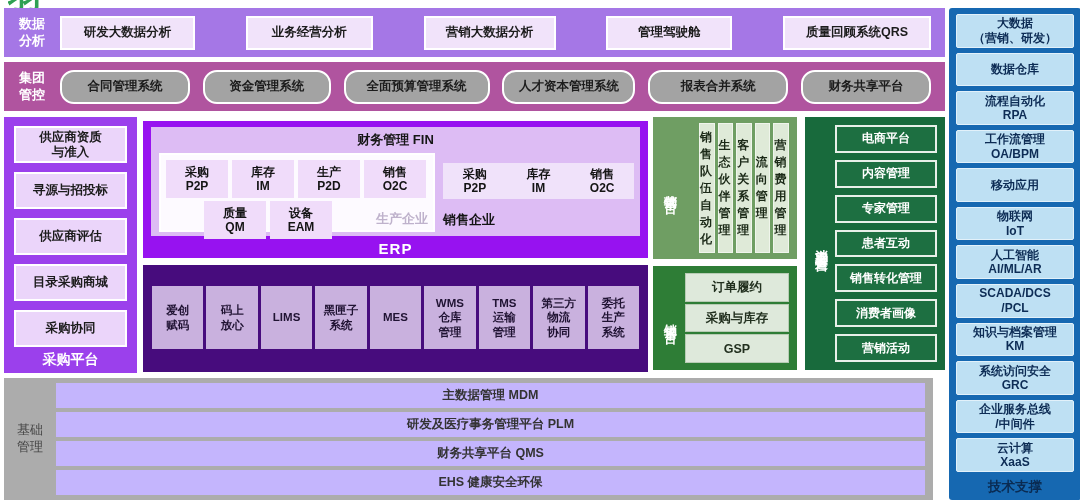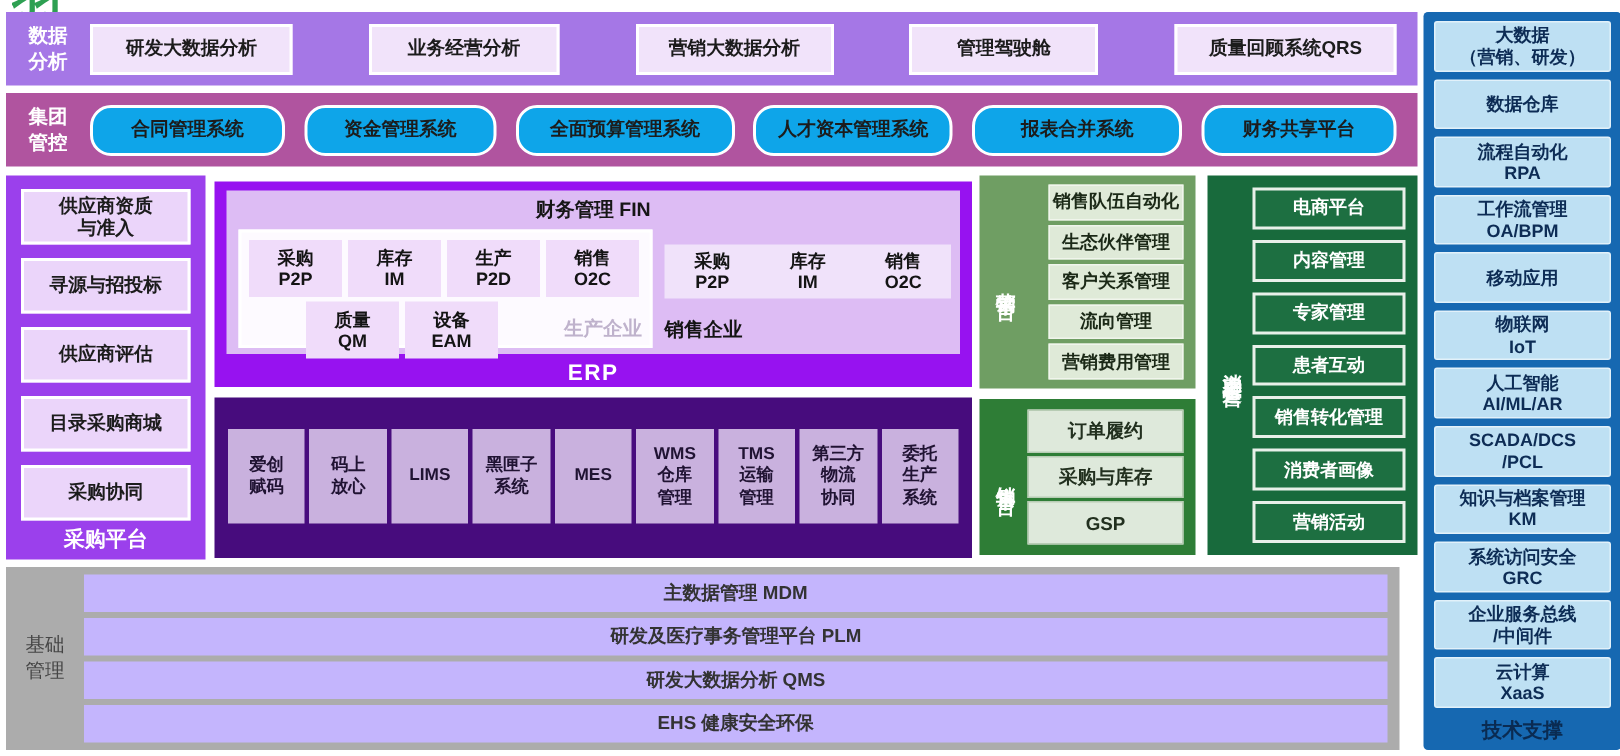--- a/index.html
+++ b/index.html
@@ -14,21 +14,21 @@
   .logo-clip { position:absolute; left:8px; top:0; width:42px; height:9px; overflow:hidden; }
   .logo-clip span { display:block; font-size:34px; font-weight:bold; color:#2EA052; transform:translateY(-25px); letter-spacing:2px; }
 
   
   .band { position:absolute; left:4px; width:941px; height:49px; display:flex; align-items:center; }
   .row1 { top:8px;  background:#A577E6; }
   .row2 { top:62px; background:#B0549F; }
   .band-label { width:44px; margin-left:6px; color:#fff; font-weight:bold; font-size:13px; line-height:1.25; text-align:center; }
   .band-items { flex:1; display:flex; justify-content:space-between; align-items:center; padding:0 14px 0 6px; }
   .bbox { background:#F1E3FA; border:2px solid #ffffff; height:34px; display:flex; align-items:center; justify-content:center; font-size:12.5px; font-weight:bold; color:#1c1c1c; text-align:center; }
-  .row2 .bbox { background:#0ea5e9;border-radius:14px; }
+  .row2 .bbox { background:#a3a3a3;border-radius:14px; }
   .row1 .bbox:nth-child(1){width:135px} .row1 .bbox:nth-child(2){width:127px}
   .row1 .bbox:nth-child(3){width:132px} .row1 .bbox:nth-child(4){width:126px}
   .row1 .bbox:nth-child(5){width:148px}
   .row2 .bbox:nth-child(1){width:130px} .row2 .bbox:nth-child(2){width:128px}
   .row2 .bbox:nth-child(3){width:146px} .row2 .bbox:nth-child(4){width:133px}
   .row2 .bbox:nth-child(5){width:140px} .row2 .bbox:nth-child(6){width:130px}
 
   
   .procurement { position:absolute; left:4px; top:117px; width:133px; height:256px; background:#9B40EC; display:flex; flex-direction:column; padding:9px 10px 2px; }
   .proc-cells { flex:1; display:flex; flex-direction:column; gap:9px; }
@@ -49,21 +49,21 @@
   .sales-name { position:absolute; left:292px; top:84px; font-size:13px; font-weight:bold; color:#141414; }
   .erp-label { position:absolute; bottom:1px; left:0; right:0; text-align:center; color:#fff; font-weight:bold; font-size:15px; letter-spacing:1px; }
 
   
   .execution { position:absolute; left:143px; top:265px; width:505px; height:107px; background:#470C7D; padding:21px 9px 23px; display:flex; gap:3px; }
   .exec-cell { flex:1; background:#C9B1DE; display:flex; align-items:center; justify-content:center; text-align:center; font-size:11.5px; font-weight:bold; color:#201333; line-height:1.25; }
 
   
   .vlabel { writing-mode:vertical-lr; text-orientation:upright; color:#fff; font-weight:bold; font-size:13px; letter-spacing:2px; width:24px; display:flex; align-items:center; justify-content:center; }
   .marketing { position:absolute; left:653px; top:117px; width:144px; height:142px; background:#6F9E63; display:flex; padding:6px 8px 6px 5px; gap:3px; }
-  .mkt-cells { flex:1; display:flex; flex-direction:column; gap:3px;padding-left:14px; }
+  .mkt-cells { flex:1; display:flex; flex-direction:row; gap:3px;padding-left:14px; }
   .mkt-cell { flex:1; background:#DFEAD8; border:1px solid #F0F5EC; display:flex; align-items:center; justify-content:center; font-size:12px; font-weight:bold; color:#1B2917; }
   .salesplat { position:absolute; left:653px; top:266px; width:144px; height:104px; background:#2E7D36; display:flex; padding:7px 8px 7px 5px; gap:3px; }
   .sp-cells { flex:1; display:flex; flex-direction:column; gap:2px; }
   .sp-cell { flex:1; background:#DEE9DB; border:1px solid #B7CCB4; display:flex; align-items:center; justify-content:center; font-size:12.5px; font-weight:bold; color:#22301F; }
   .consumer { position:absolute; left:805px; top:117px; width:140px; height:253px; background:#186A3C; display:flex; padding:8px 8px 8px 4px; gap:2px; }
   .cons-cells { flex:1; display:flex; flex-direction:column; gap:7px; }
   .cons-cell { flex:1; background:#1D6F41; border:2px solid #E8F0E9; color:#fff; font-weight:bold; font-size:12px; display:flex; align-items:center; justify-content:center; }
 
   
   .foundation { position:absolute; left:4px; top:378px; width:929px; height:122px; background:#ACACAC; display:flex; align-items:center; padding:5px 8px 5px 0; }
@@ -212,21 +212,21 @@
       <div class="cons-cell">营销活动</div>
     </div>
   </div>
 
   <div class="foundation">
     <div class="fnd-label pre">基础
 管理</div>
     <div class="fnd-bars">
       <div class="fnd-bar">主数据管理 MDM</div>
       <div class="fnd-bar">研发及医疗事务管理平台 PLM</div>
-      <div class="fnd-bar">研发大数据分析 QMS</div>
+      <div class="fnd-bar">财务共享平台 QMS</div>
       <div class="fnd-bar">EHS 健康安全环保</div>
     </div>
   </div>
 
   <div class="tech">
     <div class="tech-cell pre">大数据
 （营销、研发）</div>
     <div class="tech-cell pre">数据仓库</div>
     <div class="tech-cell pre">流程自动化
 RPA</div>

